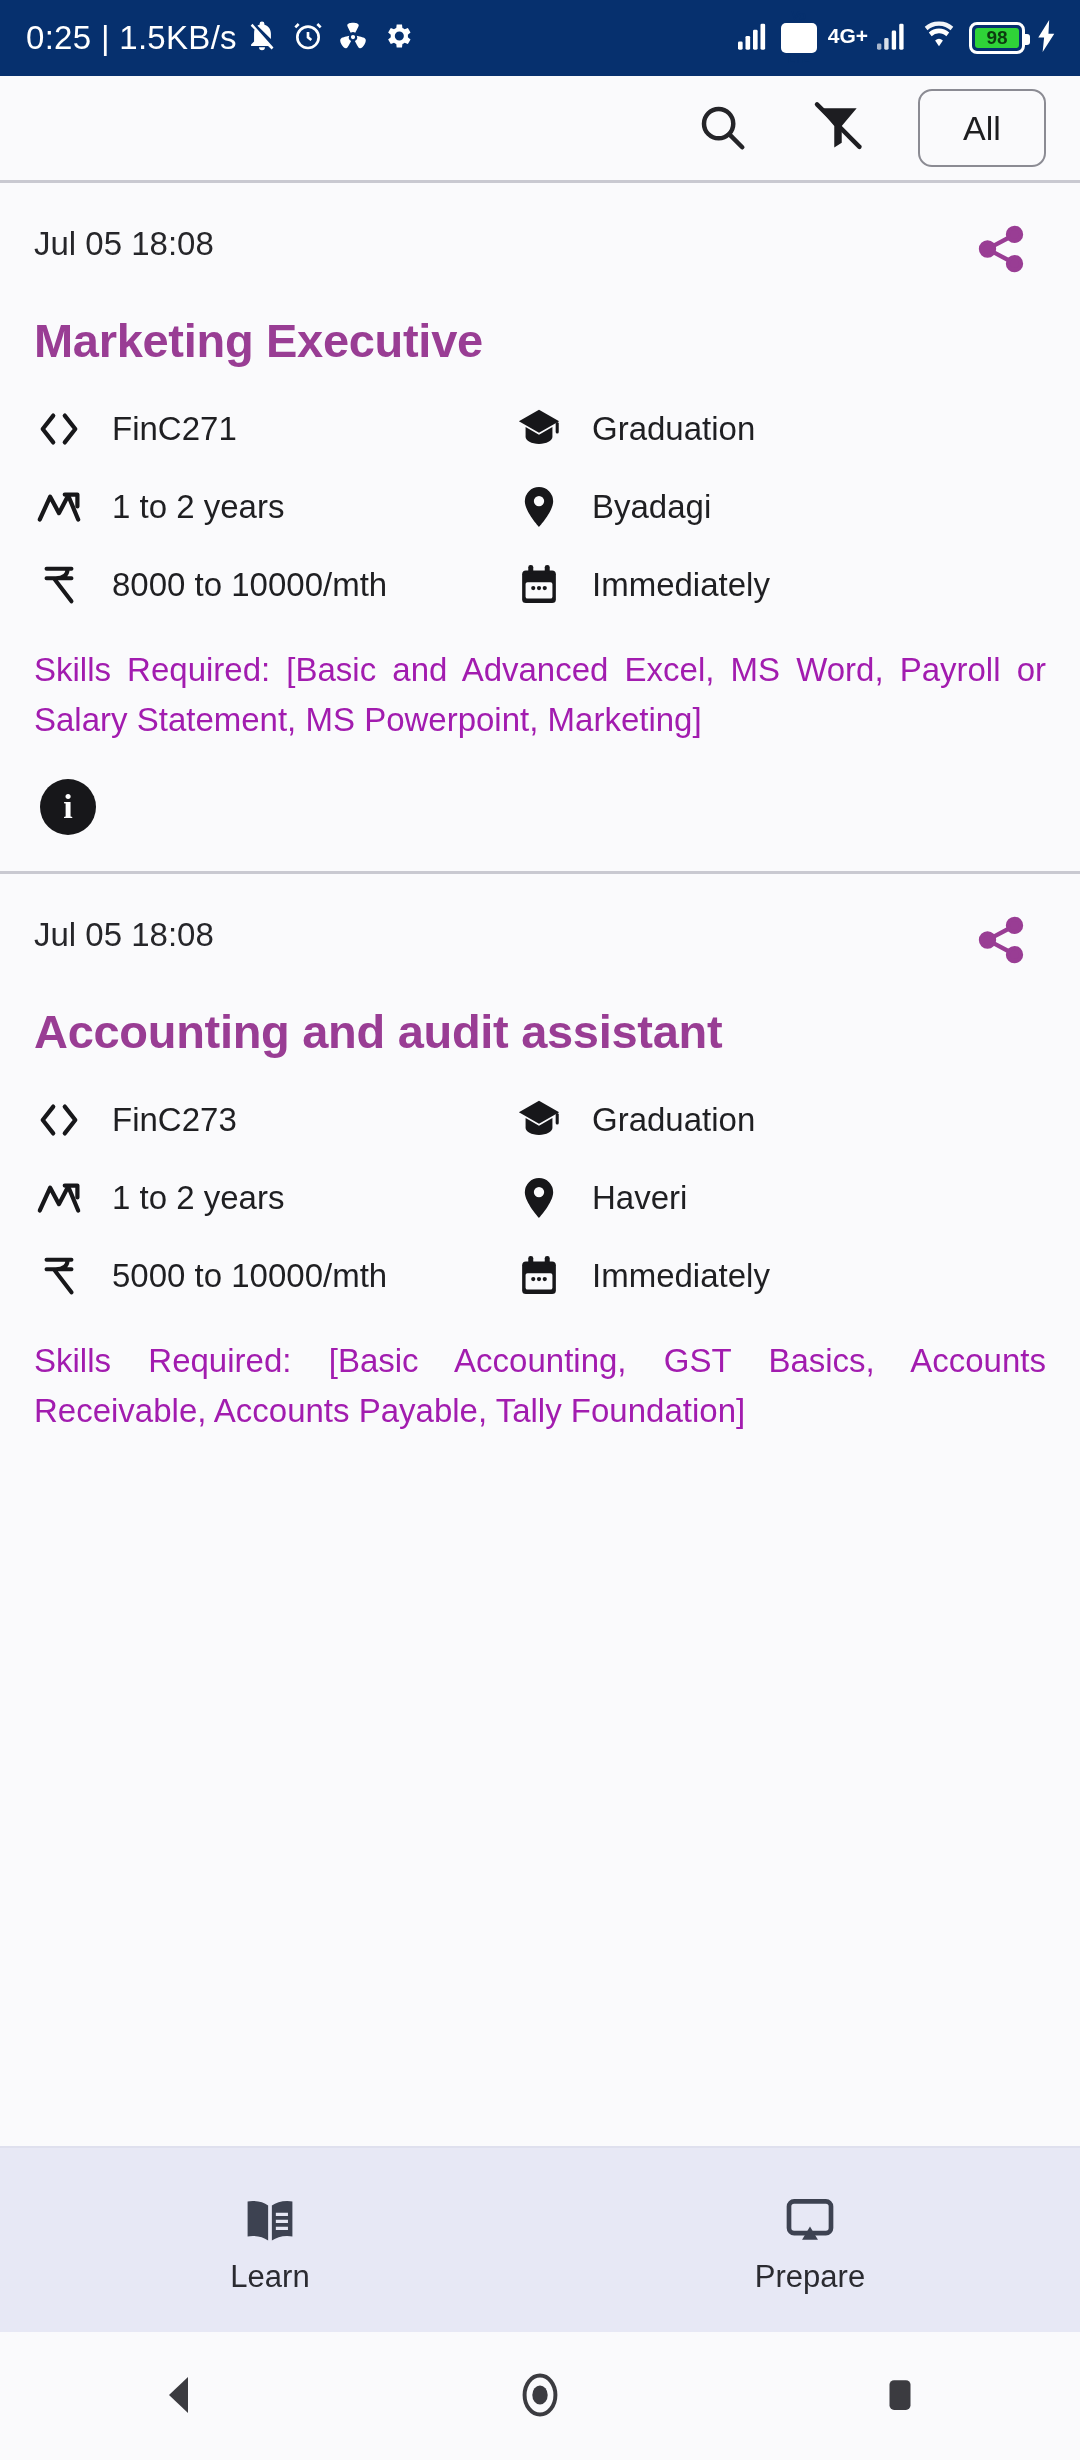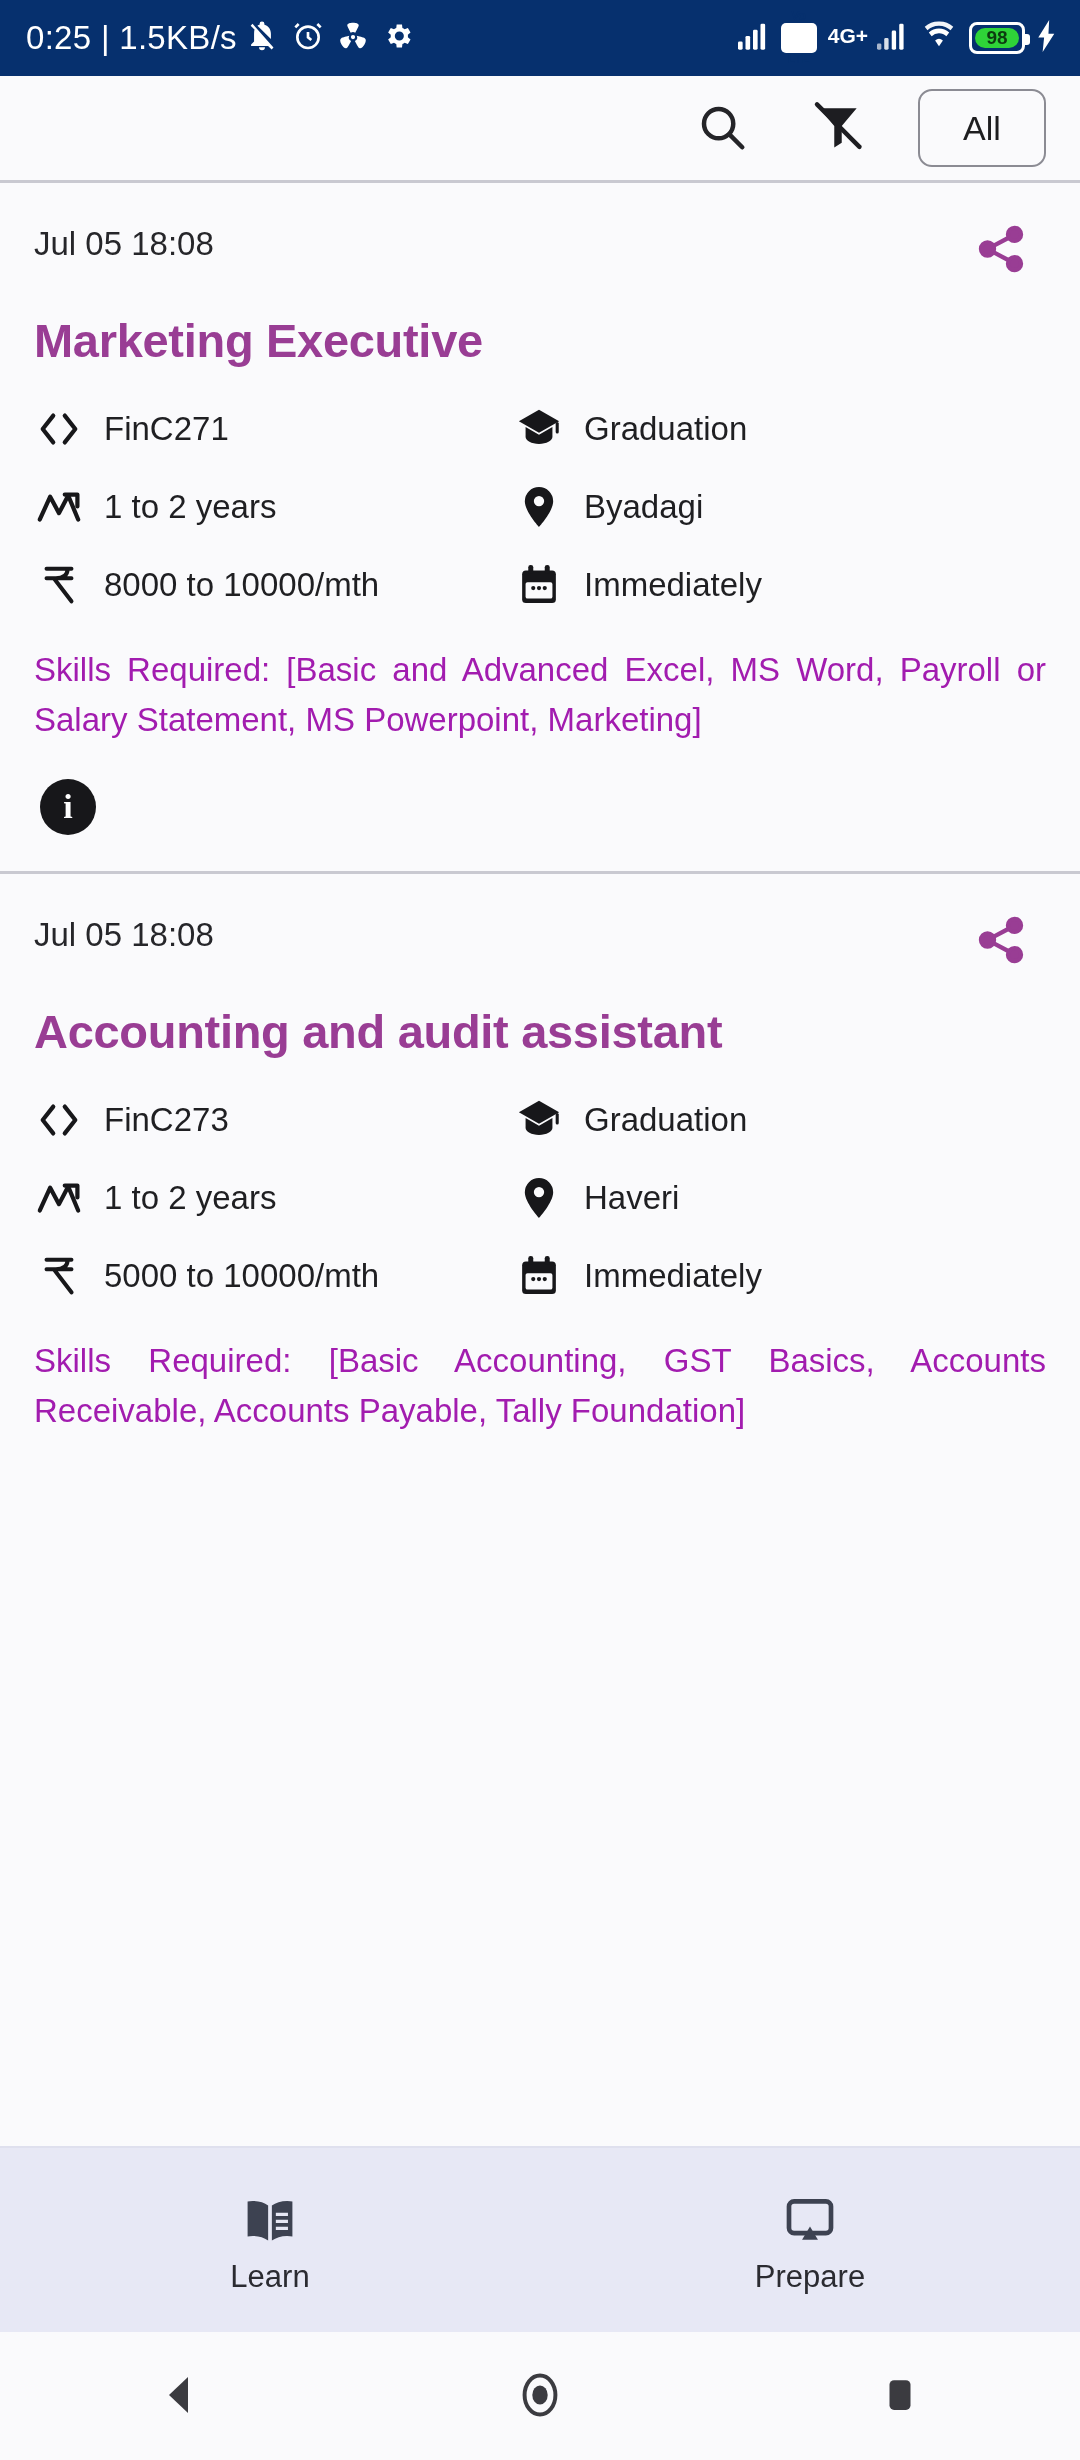--- a/index.html
+++ b/index.html
@@ -78,21 +78,21 @@
     content: "";
     position: absolute;
     right: -8px; top: 9px;
     width: 5px; height: 11px;
     background: #ffffff;
     border-radius: 0 3px 3px 0;
   }
   .battery-fill {
     background: #2fd338;
     width: 100%; height: 100%;
-    border-radius: 10px;
+    border-radius: 3px;
     display: flex;
     align-items: center;
     justify-content: center;
     color: #0d3b10;
     font-size: 19px;
     font-weight: 700;
   }
 
   
   .toolbar {
@@ -181,21 +181,21 @@
 
   .meta-grid {
     margin-top: 30px;
     display: grid;
     grid-template-columns: 480px 1fr;
     row-gap: 14px;
   }
   .meta-item {
     display: flex;
     align-items: center;
-    gap: 20px;
+    gap: 28px;
     min-height: 64px;
   }
   .meta-ico {
     width: 50px;
     height: 50px;
     flex: 0 0 50px;
     display: flex;
     align-items: center;
     justify-content: center;
   }

